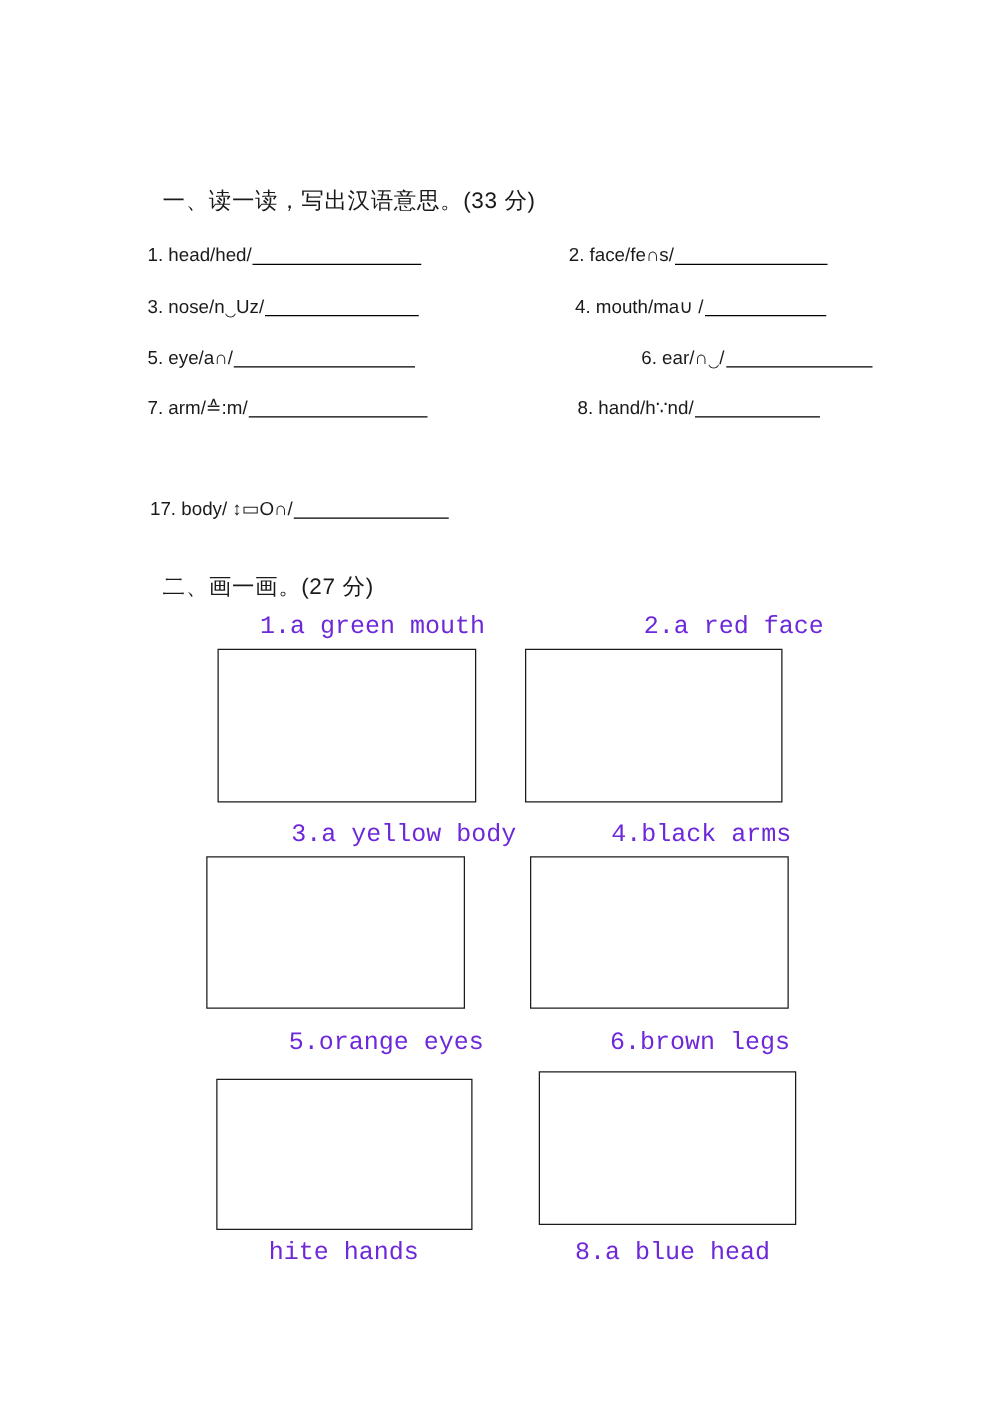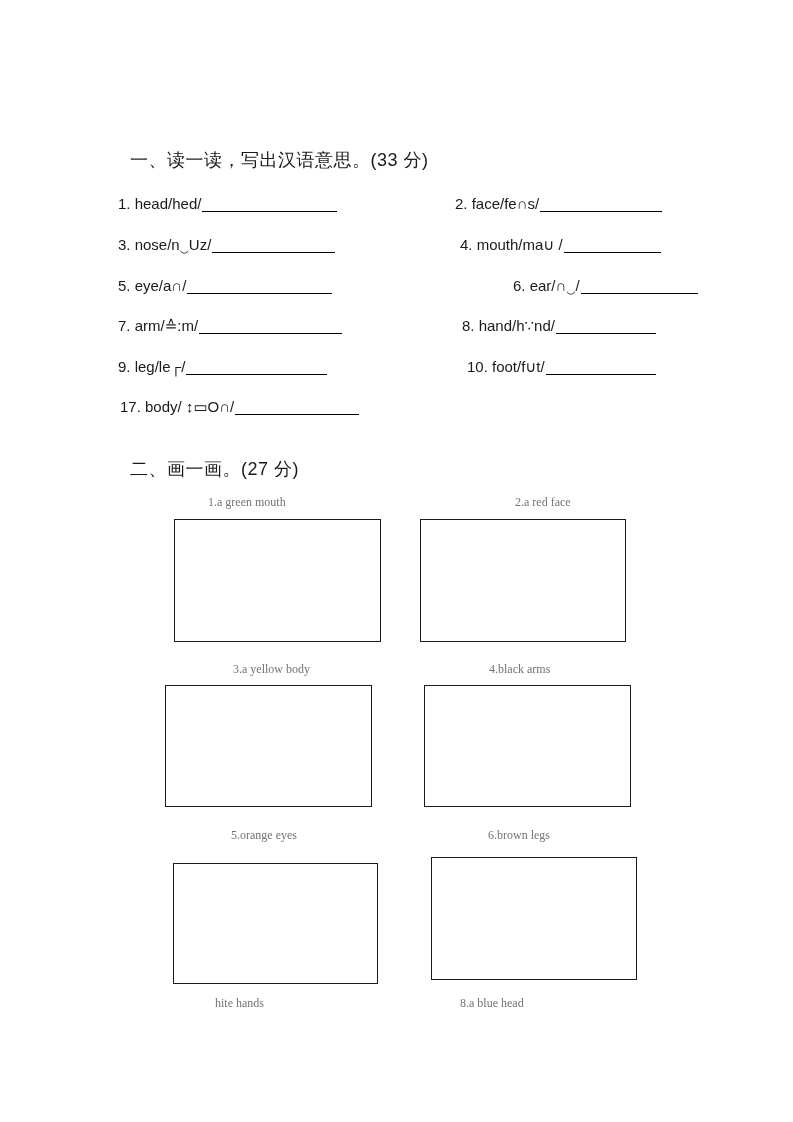--- a/index.html
+++ b/index.html
@@ -37,23 +37,23 @@
   .blank{
     display:inline-block;
     border-bottom:1px solid #000;
     height:14px;
     position:relative;top:3px;
     margin-left:1px;
   }
   
   .draw-label{
     position:absolute;
-    font-family:Liberation Serif, serif;
-    font-size:12px;line-height:18px;white-space:nowrap;
-    color:#737373;
+    font-family:Liberation Mono, monospace;
+    font-size:20px;line-height:18px;white-space:nowrap;
+    color:#6d28d9;
   }
   .draw-box{
     position:absolute;
     border:1.5px solid #1b1b1b;
     background:#fff;
   }
 </style>
 </head>
 <body>
 
@@ -85,26 +85,20 @@
     <span>6. ear/∩‿/</span><span class="blank" style="width:117px;"></span>
   </div>
 
   <div class="word-item" style="left:118px;top:316px;">
     <span>7. arm/≙:m/</span><span class="blank" style="width:143px;"></span>
   </div>
   <div class="word-item" style="left:462px;top:316px;">
     <span>8. hand/h∵nd/</span><span class="blank" style="width:100px;"></span>
   </div>
 
-  <div class="word-item" style="left:118px;top:357px;">
-    <span>9. leg/le┌/</span><span class="blank" style="width:141px;"></span>
-  </div>
-  <div class="word-item" style="left:467px;top:357px;">
-    <span>10. foot/f∪t/</span><span class="blank" style="width:110px;"></span>
-  </div>
 
   <div class="word-item" style="left:120px;top:397px;">
     <span>17. body/  ↕▭O∩/</span><span class="blank" style="width:124px;"></span>
   </div>
 
   <div class="sec-heading two">二、画一画。(27 分)</div>
 
   <div class="draw-label" style="left:208px;top:493px;">1.a green mouth</div>
   <div class="draw-label" style="left:515px;top:493px;">2.a red face</div>
   <div class="draw-box" style="left:174px;top:519px;width:205px;height:121px;"></div>

